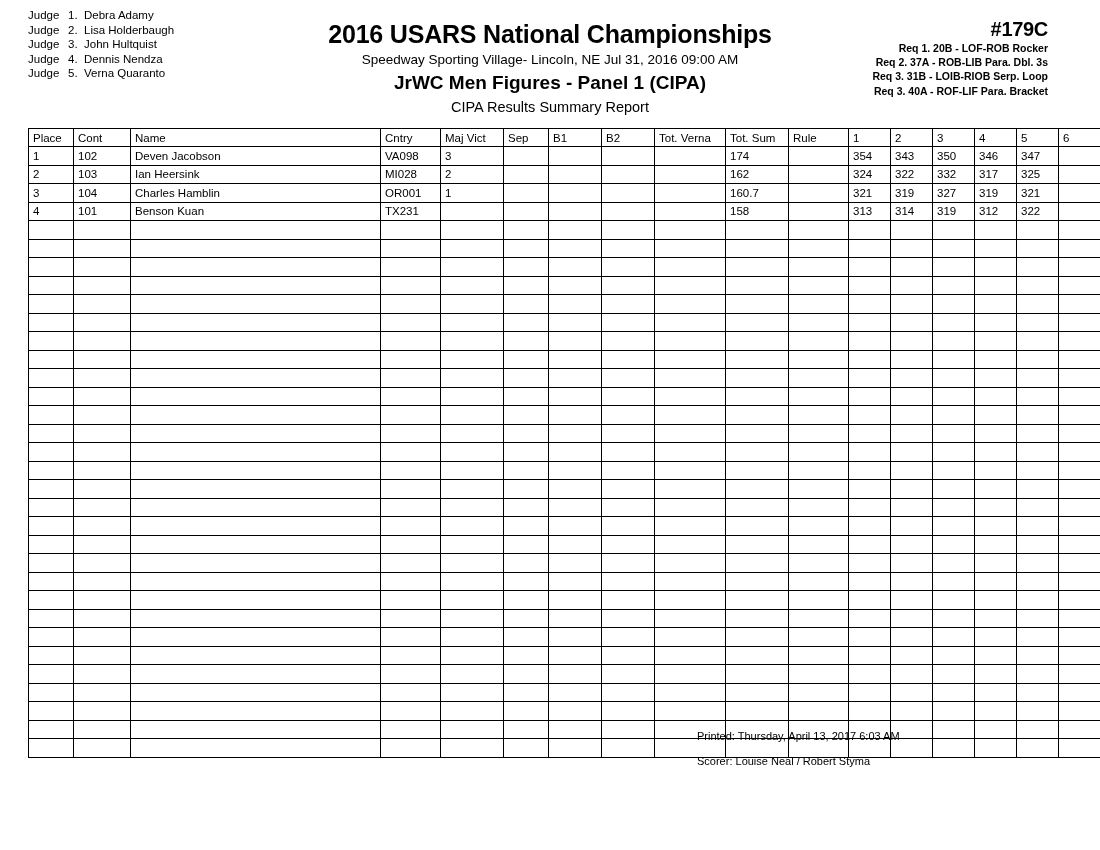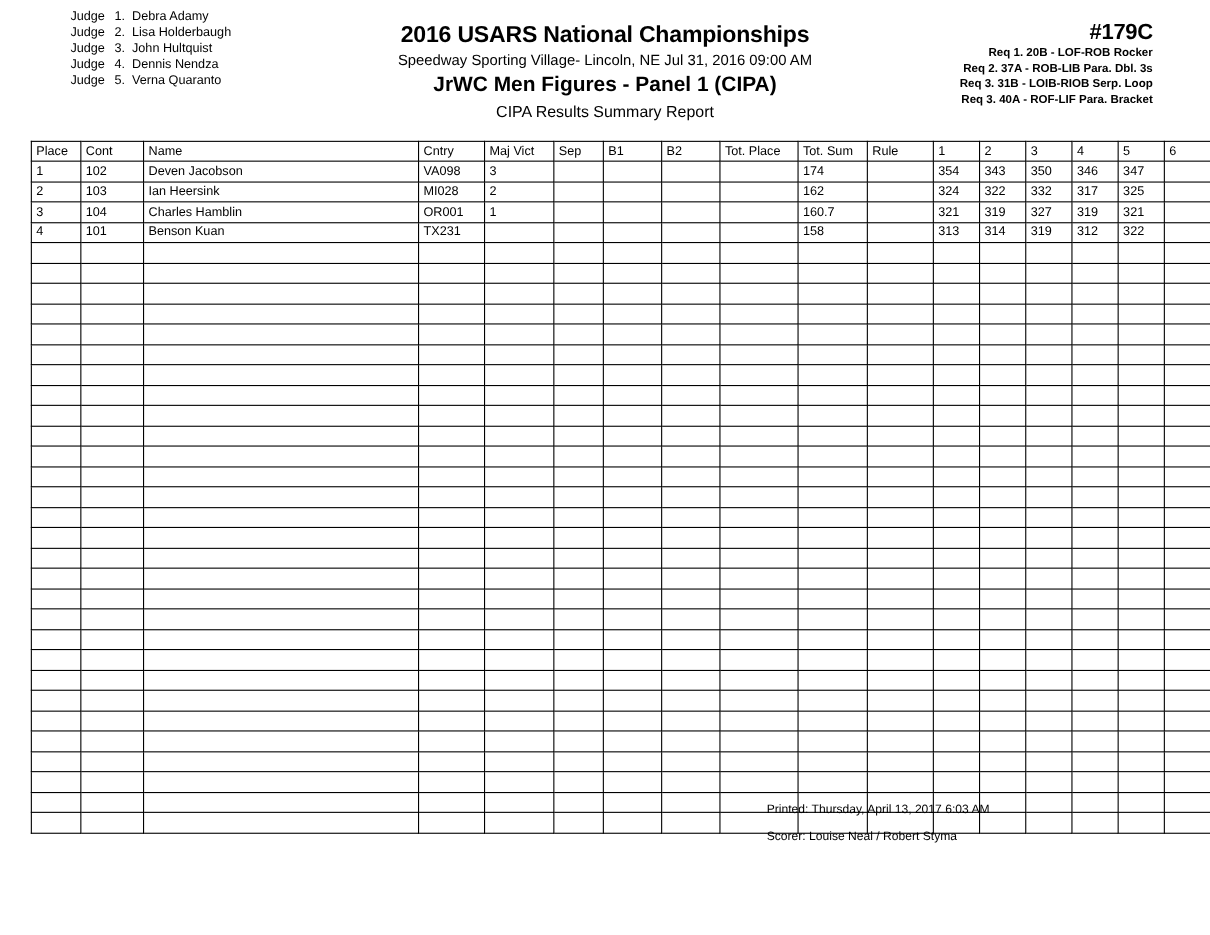--- a/index.html
+++ b/index.html
@@ -24,40 +24,39 @@
 
   .judges {
     position: absolute;
     left: 28px;
     top: 8px;
     font-size: 11.5px;
     line-height: 14.6px;
   }
   .judge-row {
     white-space: nowrap;
-    margin-left: 36px;
   }
   .judge-label {
     display: inline-block;
     width: 40px;
   }
   .judge-num {
     display: inline-block;
     width: 16px;
   }
 
   .center-block {
     position: absolute;
     left: 260px;
     width: 580px;
     top: 20px;
     text-align: center;
   }
   .title-main {
-    font-size: 21px;
+    font-size: 25px;
     font-weight: bold;
     letter-spacing: -0.2px;
   }
   .title-venue {
     font-size: 13.5px;
     margin-top: 3px;
   }
   .title-event {
     font-size: 19px;
     font-weight: bold;
@@ -175,21 +174,21 @@
     <thead>
       <tr id="head-row">
           <th class="c-place">Place</th>
           <th class="c-cont">Cont</th>
           <th class="c-name">Name</th>
           <th class="c-cntry">Cntry</th>
           <th class="c-maj">Maj Vict</th>
           <th class="c-sep">Sep</th>
           <th class="c-b1">B1</th>
           <th class="c-b2">B2</th>
-          <th class="c-totv">Tot. Place</th>
+          <th class="c-totv">Tot. Verna</th>
           <th class="c-tots">Tot. Sum</th>
           <th class="c-rule">Rule</th>
           <th class="c-j">1</th>
           <th class="c-j">2</th>
           <th class="c-j">3</th>
           <th class="c-j">4</th>
           <th class="c-j">5</th>
           <th class="c-j">6</th>
         </tr>
     </thead>

